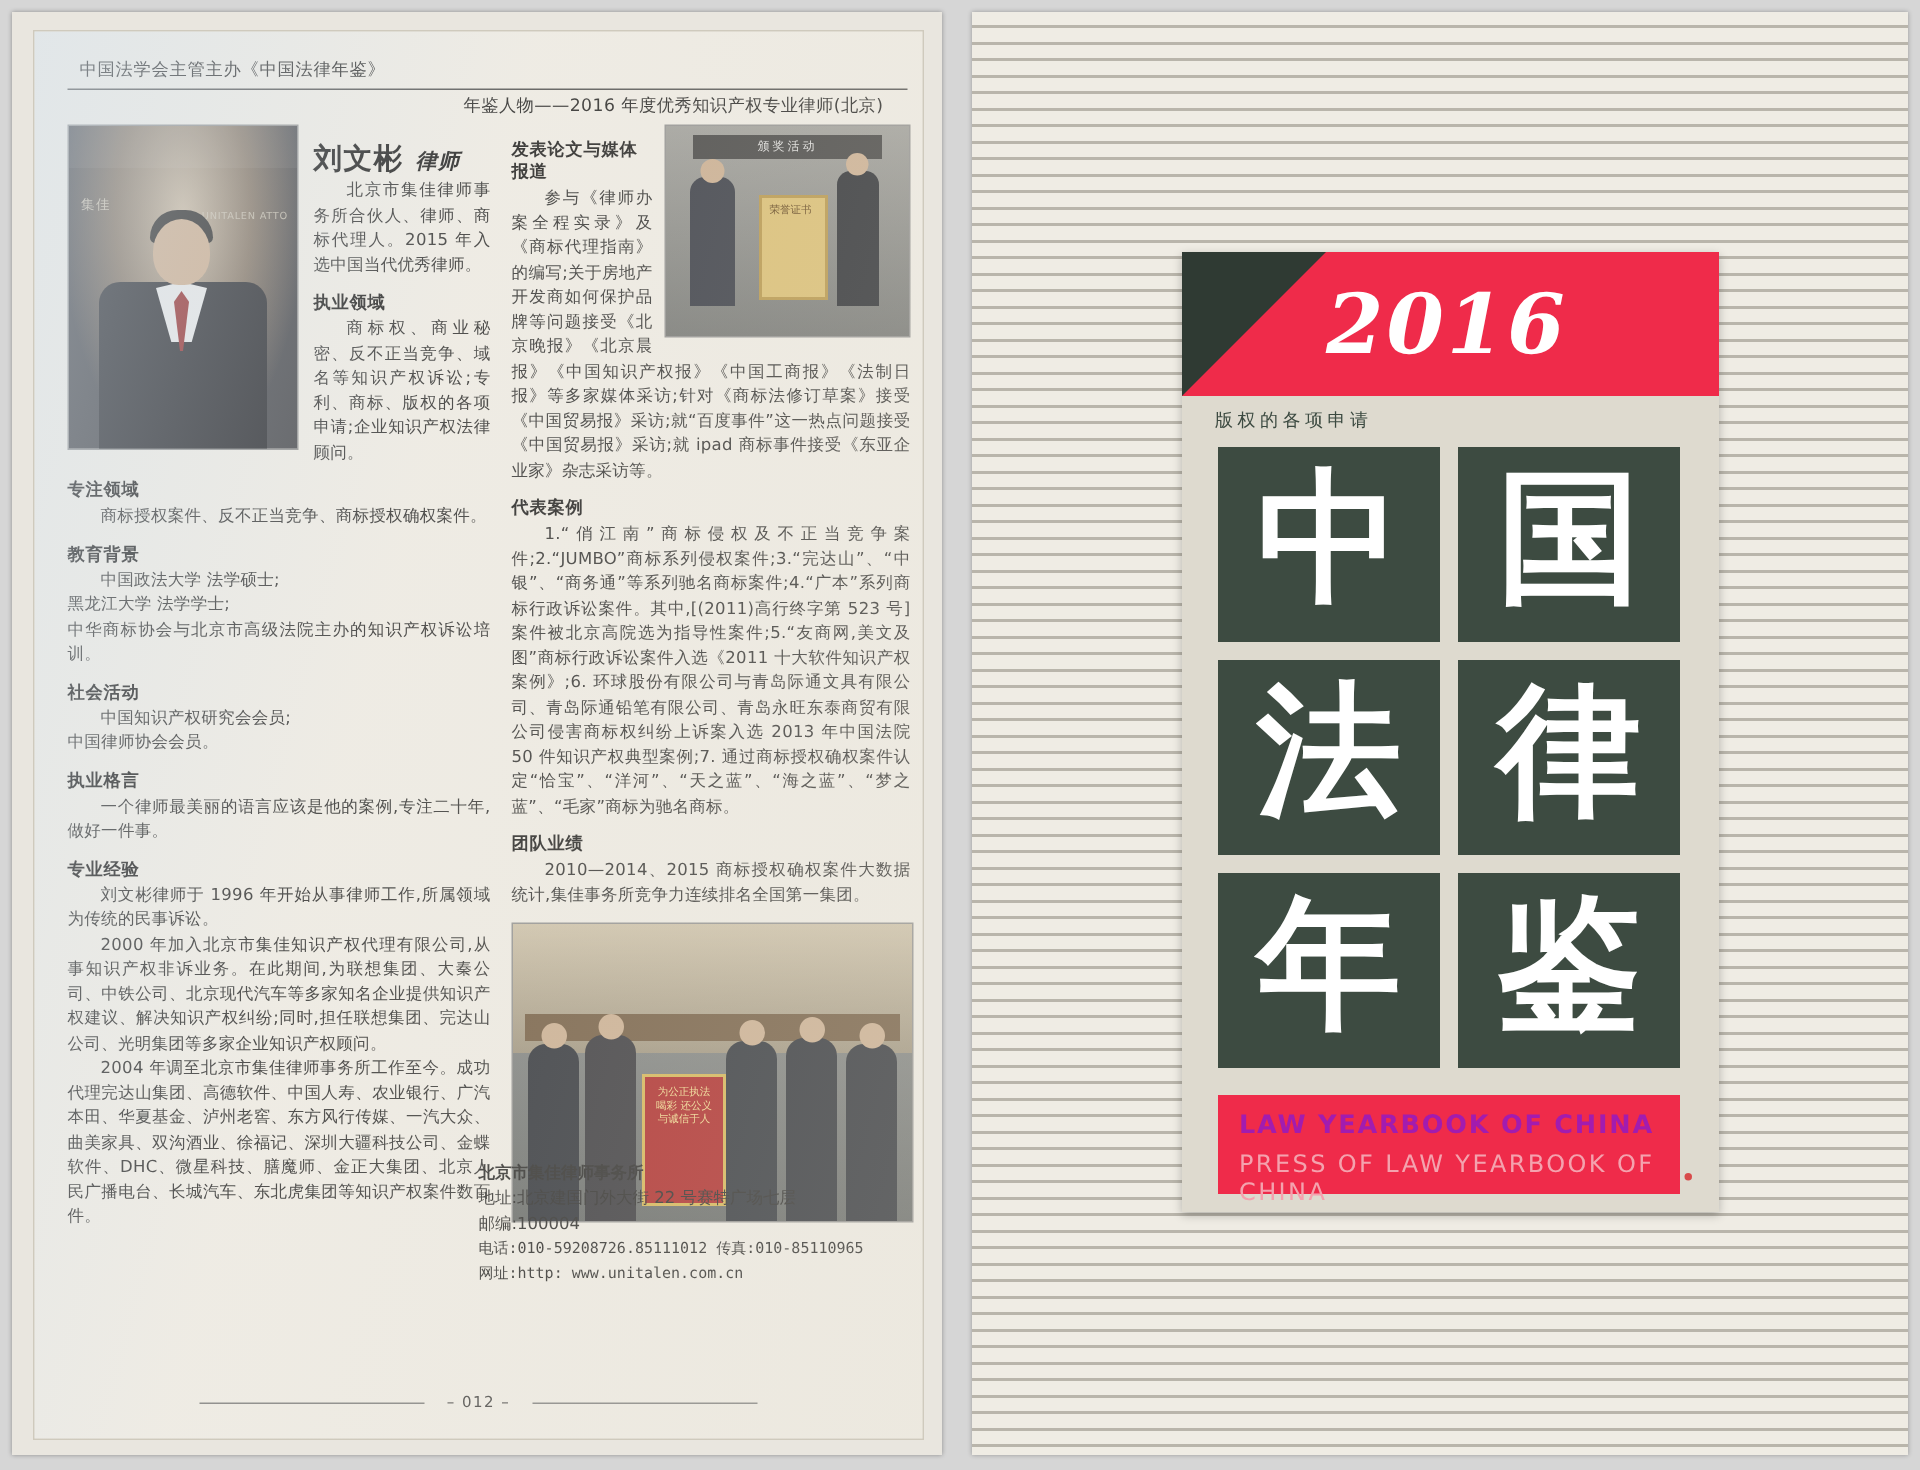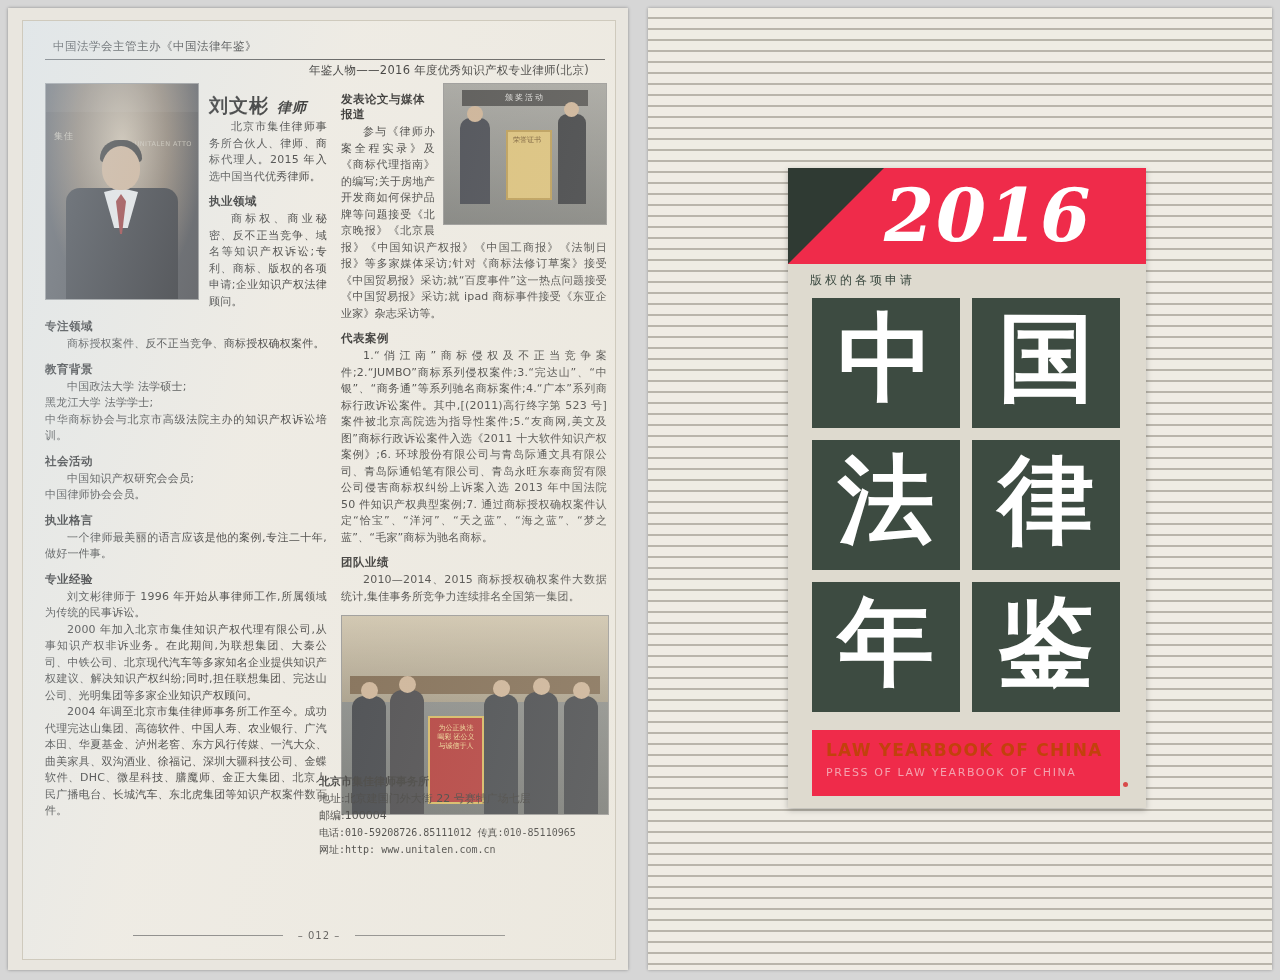--- a/index.html
+++ b/index.html
@@ -385,21 +385,21 @@
     border-top: 96px solid #2f3a33;
     border-right: 96px solid transparent;
   }
   .cover-year {
     position: absolute;
     left: 96px; top: 8px;
     width: 250px;
     font-family: "DejaVu Serif", serif;
     font-style: italic;
     font-weight: bold;
-    font-size: 72px;
+    font-size: 55px;
     color: #ffffff;
     letter-spacing: 2px;
     line-height: 80px;
   }
   .cover-sub-cn {
     position: absolute;
     left: 22px; top: 104px;
     font-size: 12px;
     color: #3c4a41;
     letter-spacing: 3px;
@@ -429,28 +429,28 @@
     left: 24px; top: 562px;
     width: 308px; height: 66px;
     background: #ef2b4a;
   }
   .cover-en1 {
     position: absolute;
     left: 38px; top: 572px;
     width: 290px;
     font-size: 17px;
     font-weight: bold;
-    color: #c2410c;
+    color: #a21caf;
     letter-spacing: 1.2px;
   }
   .cover-en2 {
     position: absolute;
     left: 38px; top: 598px;
     width: 290px;
-    font-size: 11px;
+    font-size: 16px;
     color: #f4a2ae;
     letter-spacing: 1.6px;
   }
   .cover-dot {
     position: absolute;
     right: 18px;
     top: 614px;
     width: 5px; height: 5px;
     border-radius: 50%;
     background: #d84a4a;

